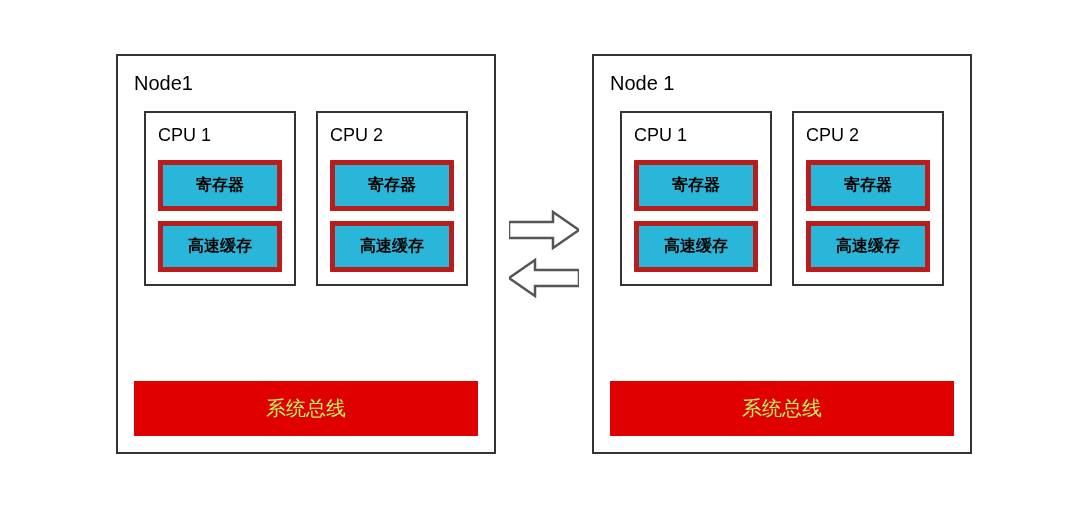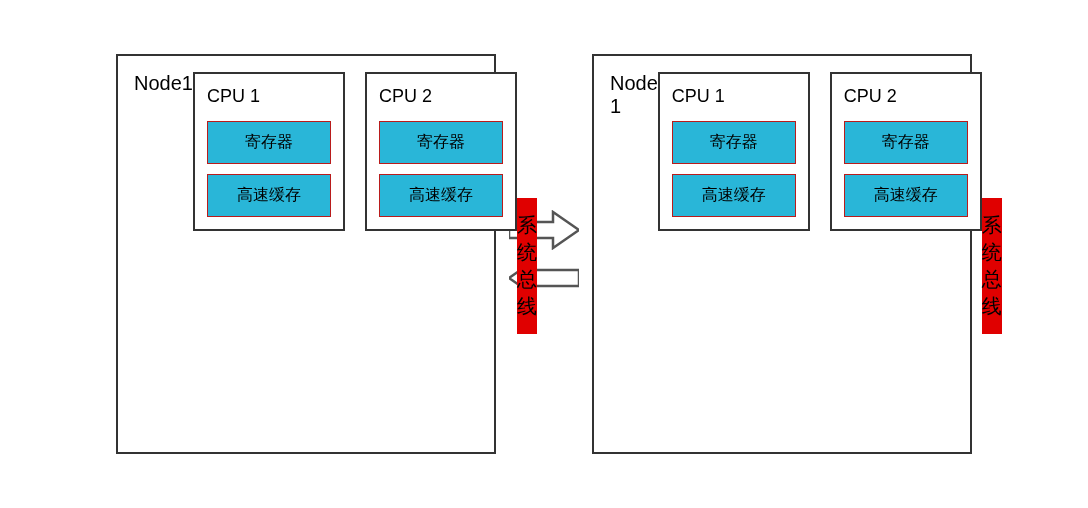--- a/index.html
+++ b/index.html
@@ -20,21 +20,21 @@
       gap: 0;
     }
 
     .node-box {
       border: 2px solid #333;
       padding: 16px;
       background: #fff;
       width: 380px;
       min-height: 400px;
       display: flex;
-      flex-direction: row;
+      flex-direction: column;
       align-items: center;
       position: relative;
     }
 
     .node-title {
       font-size: 20px;
       font-weight: normal;
       align-self: flex-start;
       margin-bottom: 16px;
     }
@@ -60,26 +60,27 @@
       font-weight: normal;
       margin-bottom: 4px;
     }
 
     .chip-block {
       background: #29b6d8;
       color: #000;
       text-align: center;
       padding: 10px 8px;
       font-size: 16px;
-      border: 1px solid #b91c1c;
+      border: 5px solid #b91c1c;
+      font-weight: bold;
     }
 
     .bus-bar {
       background: #e00000;
-      color: #000000;
+      color: #bef264;
       text-align: center;
       font-size: 20px;
       padding: 14px 0;
       width: 100%;
       margin-top: 24px;
     }
 
     .arrows-container {
       display: flex;
       flex-direction: column;

